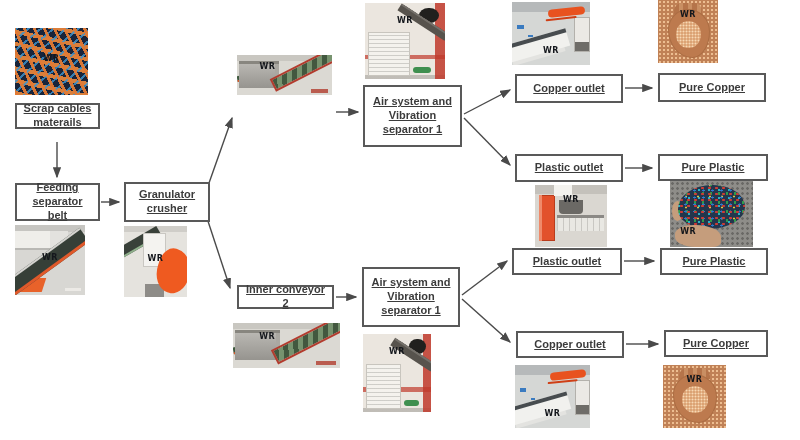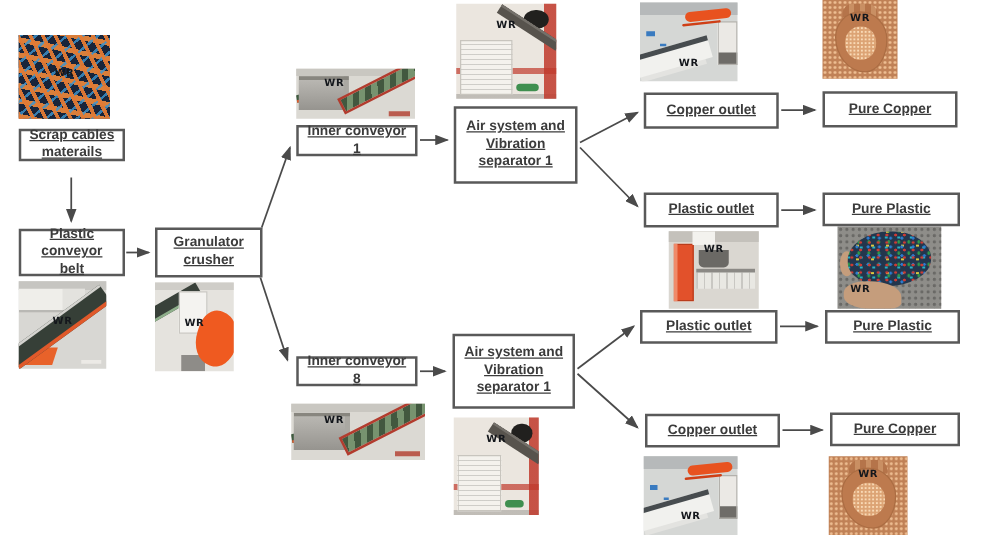--- a/index.html
+++ b/index.html
@@ -221,45 +221,42 @@
   <div class="ph ph-copperhand" style="left:663px;top:365px;width:63px;height:63px">
     <i class="a"></i>
     <i class="b"></i>
     <span class="wr wr-t">WR</span>
   </div>
 
   <div class="node" style="left:15px;top:103px;width:85px;height:26px">
     <span class="lbl">Scrap cables materails</span>
   </div>
   <div class="node" style="left:15px;top:183px;width:85px;height:38px">
-    <span class="lbl">Plastic conveyor belt</span>
+    <span class="lbl">Feeding separator belt</span>
   </div>
   <div class="node" style="left:124px;top:182px;width:86px;height:40px">
     <span class="lbl">Granulator crusher</span>
   </div>
-  <div class="node" style="left:237px;top:100px;width:97px;height:25px">
-    <span class="lbl">Inner conveyor 1</span>
-  </div>
   <div class="node" style="left:363px;top:85px;width:99px;height:62px">
     <span class="lbl">Air system and Vibration separator 1</span>
   </div>
   <div class="node" style="left:515px;top:74px;width:108px;height:29px">
     <span class="lbl">Copper outlet</span>
   </div>
   <div class="node" style="left:658px;top:73px;width:108px;height:29px">
     <span class="lbl">Pure Copper</span>
   </div>
   <div class="node" style="left:515px;top:154px;width:108px;height:28px">
     <span class="lbl">Plastic outlet</span>
   </div>
   <div class="node" style="left:658px;top:154px;width:110px;height:27px">
     <span class="lbl">Pure Plastic</span>
   </div>
   <div class="node" style="left:237px;top:285px;width:97px;height:24px">
-    <span class="lbl">Inner conveyor 8</span>
+    <span class="lbl">Inner conveyor 2</span>
   </div>
   <div class="node" style="left:362px;top:267px;width:98px;height:60px">
     <span class="lbl">Air system and Vibration separator 1</span>
   </div>
   <div class="node" style="left:512px;top:248px;width:110px;height:27px">
     <span class="lbl">Plastic outlet</span>
   </div>
   <div class="node" style="left:660px;top:248px;width:108px;height:27px">
     <span class="lbl">Pure Plastic</span>
   </div>

